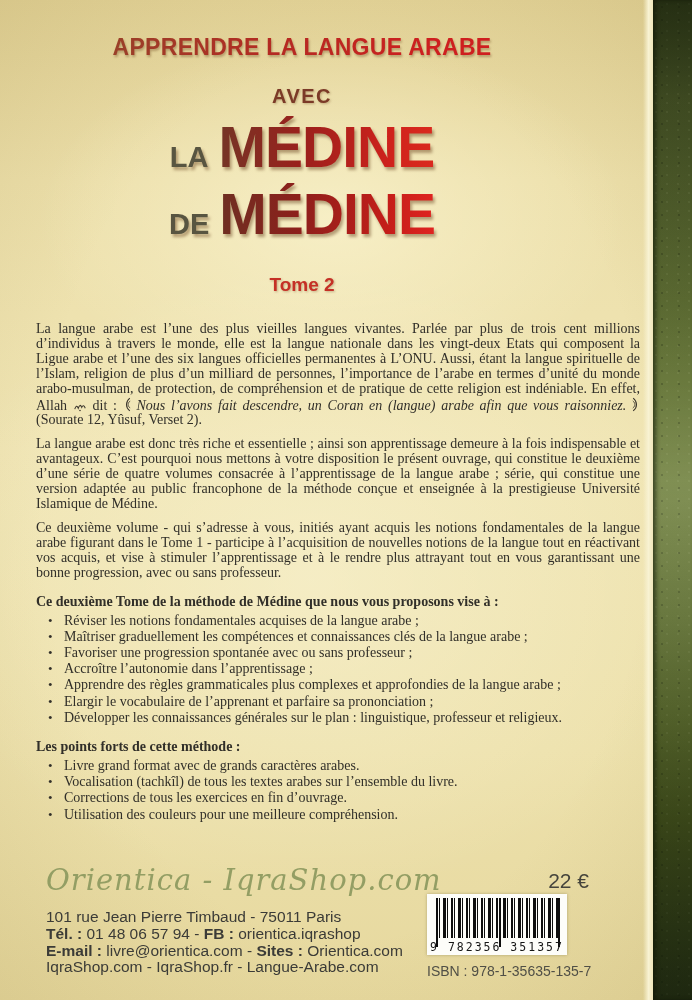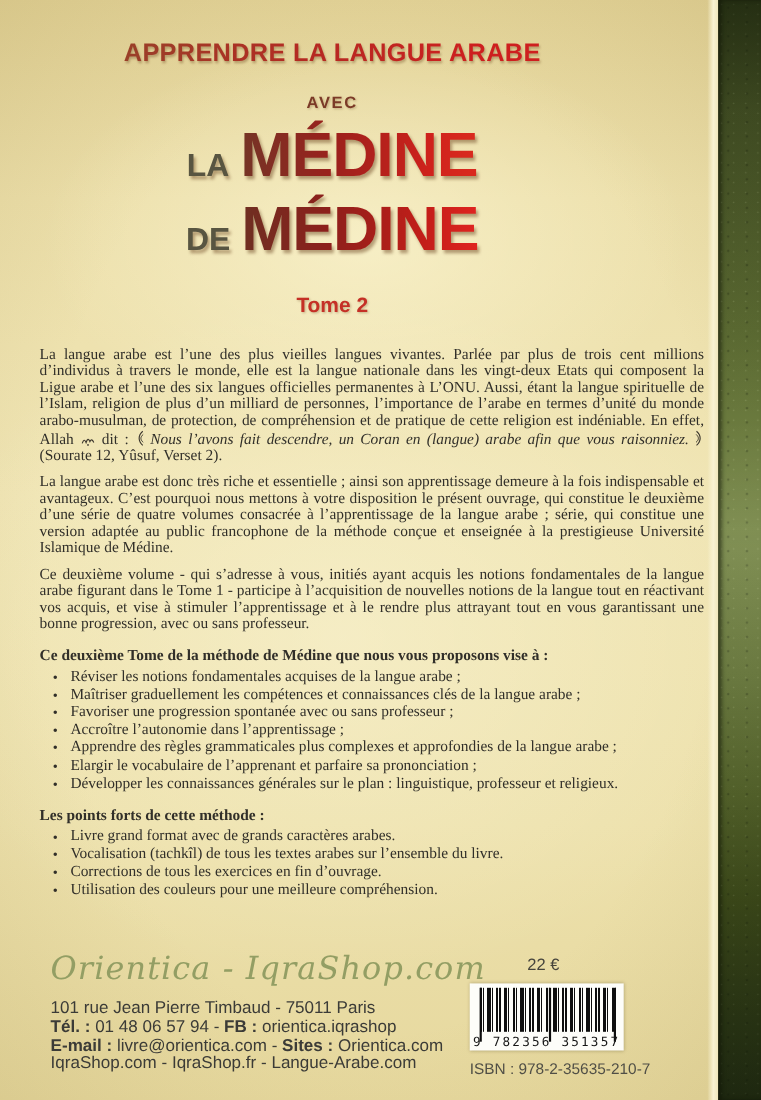--- a/index.html
+++ b/index.html
@@ -23,21 +23,21 @@
       linear-gradient(180deg,#3c4720 0%,#5d6c33 30%,#79894a 48%,#6a7a3d 62%,#49571f 82%,#333f1c 100%);
     background-size:auto,17px 13px,11px 9px,auto;
     background-repeat:no-repeat,repeat,repeat,no-repeat;
     box-shadow:inset 3px 0 4px rgba(15,20,5,.6);}
   
   .header-block{position:relative;width:532px;padding-top:34px;margin-left:36px;text-align:center;}
   .tagline{font-size:23px;font-weight:700;letter-spacing:.3px;
     background:linear-gradient(90deg,#8d4a2c 0%,#b42a22 45%,#ce1f1f 75%);
     -webkit-background-clip:text;background-clip:text;color:transparent;
     filter:drop-shadow(1px 2px 1px rgba(110,70,30,.4));}
-  .avec{margin-top:24px;font-size:15px;font-weight:700;letter-spacing:1.5px;color:#7b3a27;
+  .avec{margin-top:24px;font-size:20px;font-weight:700;letter-spacing:1.5px;color:#7b3a27;
     filter:drop-shadow(1px 1px 1px rgba(110,70,30,.35));}
   .title-line{margin-top:12px;line-height:54px;white-space:nowrap;
     filter:drop-shadow(2px 3px 1.5px rgba(100,60,25,.45));}
   .title-line.second{margin-top:-2px;}
   .t-small{font-size:29px;font-weight:700;color:#585541;margin-right:10px;}
   .t-big{font-size:57px;font-weight:700;letter-spacing:-1px;
     -webkit-background-clip:text;background-clip:text;color:transparent;}
   .t-big.methode{background-image:linear-gradient(90deg,#743526 0%,#9c201c 40%,#cf221c 80%,#da2a1e 100%);
     -webkit-background-clip:text;background-clip:text;}
   .t-big.medine{background-image:linear-gradient(90deg,#6e2f22 0%,#8e1f1b 38%,#c41e19 78%,#e02420 100%);
@@ -55,21 +55,21 @@
   ul.points li{display:flex;line-height:16.2px;}
   ul.points .bullet{flex:none;width:16px;margin-left:12px;font-size:13px;color:#312f29;}
   ul.points .li-text{flex:1;text-align:left;}
   .honorific svg,.qbracket svg{vertical-align:-2px;}
   
   .footer{position:absolute;left:0;top:853px;width:686px;height:147px;color:#3a3a36;}
   .logo{position:absolute;left:46px;top:10px;font-family:"DejaVu Serif",serif;font-style:italic;
     font-size:29px;letter-spacing:1px;color:#939e64;}
   .addr{position:absolute;left:46px;top:56px;font-size:15.5px;line-height:16.8px;color:#3b3b37;}
   .addr b{font-weight:700;}
-  .price{position:absolute;left:424px;top:16px;width:140px;text-align:center;font-size:15px;color:#45443c;}
+  .price{position:absolute;left:449px;top:16px;width:140px;text-align:right;font-size:21px;color:#45443c;}
   .barcode{position:absolute;left:427px;top:41px;width:140px;height:61px;background:#fdfdf9;
     box-shadow:0 0 3px rgba(80,70,30,.35);}
   .bars{position:absolute;left:9px;right:7px;top:4px;height:40px;
     background:repeating-linear-gradient(90deg,#0d0d0d 0 2px,#fdfdf9 2px 3px,#0d0d0d 3px 4px,#fdfdf9 4px 7px,#0d0d0d 7px 10px,#fdfdf9 10px 11px,#0d0d0d 11px 12px,#fdfdf9 12px 15px);}
   .guard{position:absolute;top:4px;width:2px;height:49px;background:#0d0d0d;}
   .guard.g1{left:9px;}.guard.g2{left:72px;}.guard.g3{right:7px;}
   .bc-digits{position:absolute;left:0;right:0;bottom:1px;text-align:center;white-space:nowrap;
     font-family:"DejaVu Sans Mono",monospace;font-size:11.5px;letter-spacing:2px;color:#161616;}
   .isbn{position:absolute;left:427px;top:110px;font-size:14px;color:#504f46;}
 </style>
@@ -170,18 +170,18 @@
       <div>IqraShop.com - IqraShop.fr - Langue-Arabe.com</div>
     </div>
     <div class="price">22 €</div>
     <div class="barcode">
       <div class="bars"></div>
       <div class="guard g1"></div>
       <div class="guard g2"></div>
       <div class="guard g3"></div>
       <div class="bc-digits">9 782356 351357</div>
     </div>
-    <div class="isbn">ISBN : 978-2-35635-210-7</div>
+    <div class="isbn">ISBN : 978-1-35635-135-7</div>
   </div>
 
   <div class="page-edge"></div>
   <div class="green-strip"></div>
 </div>
 
 </body></html>

